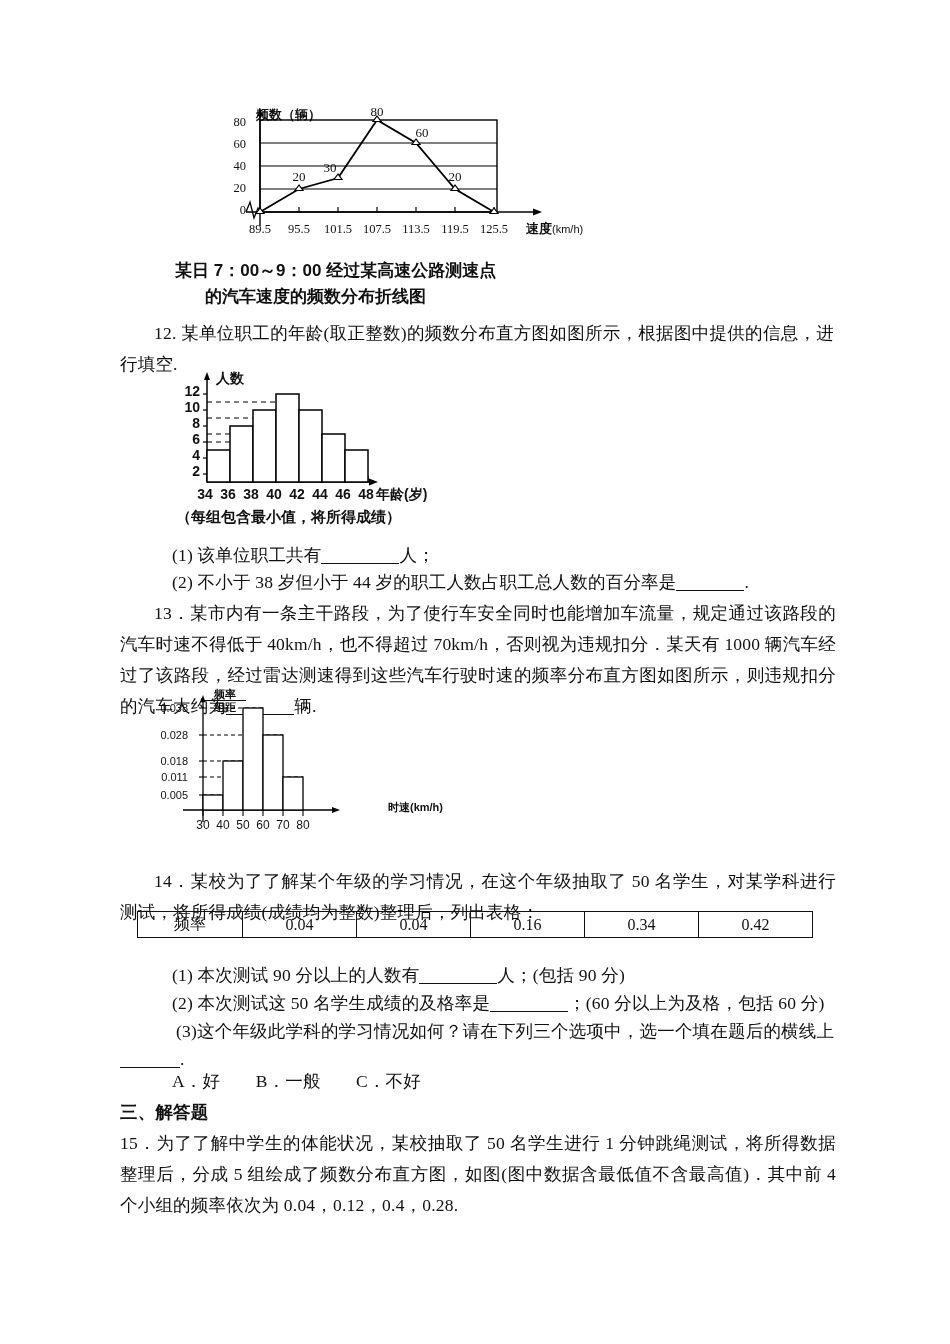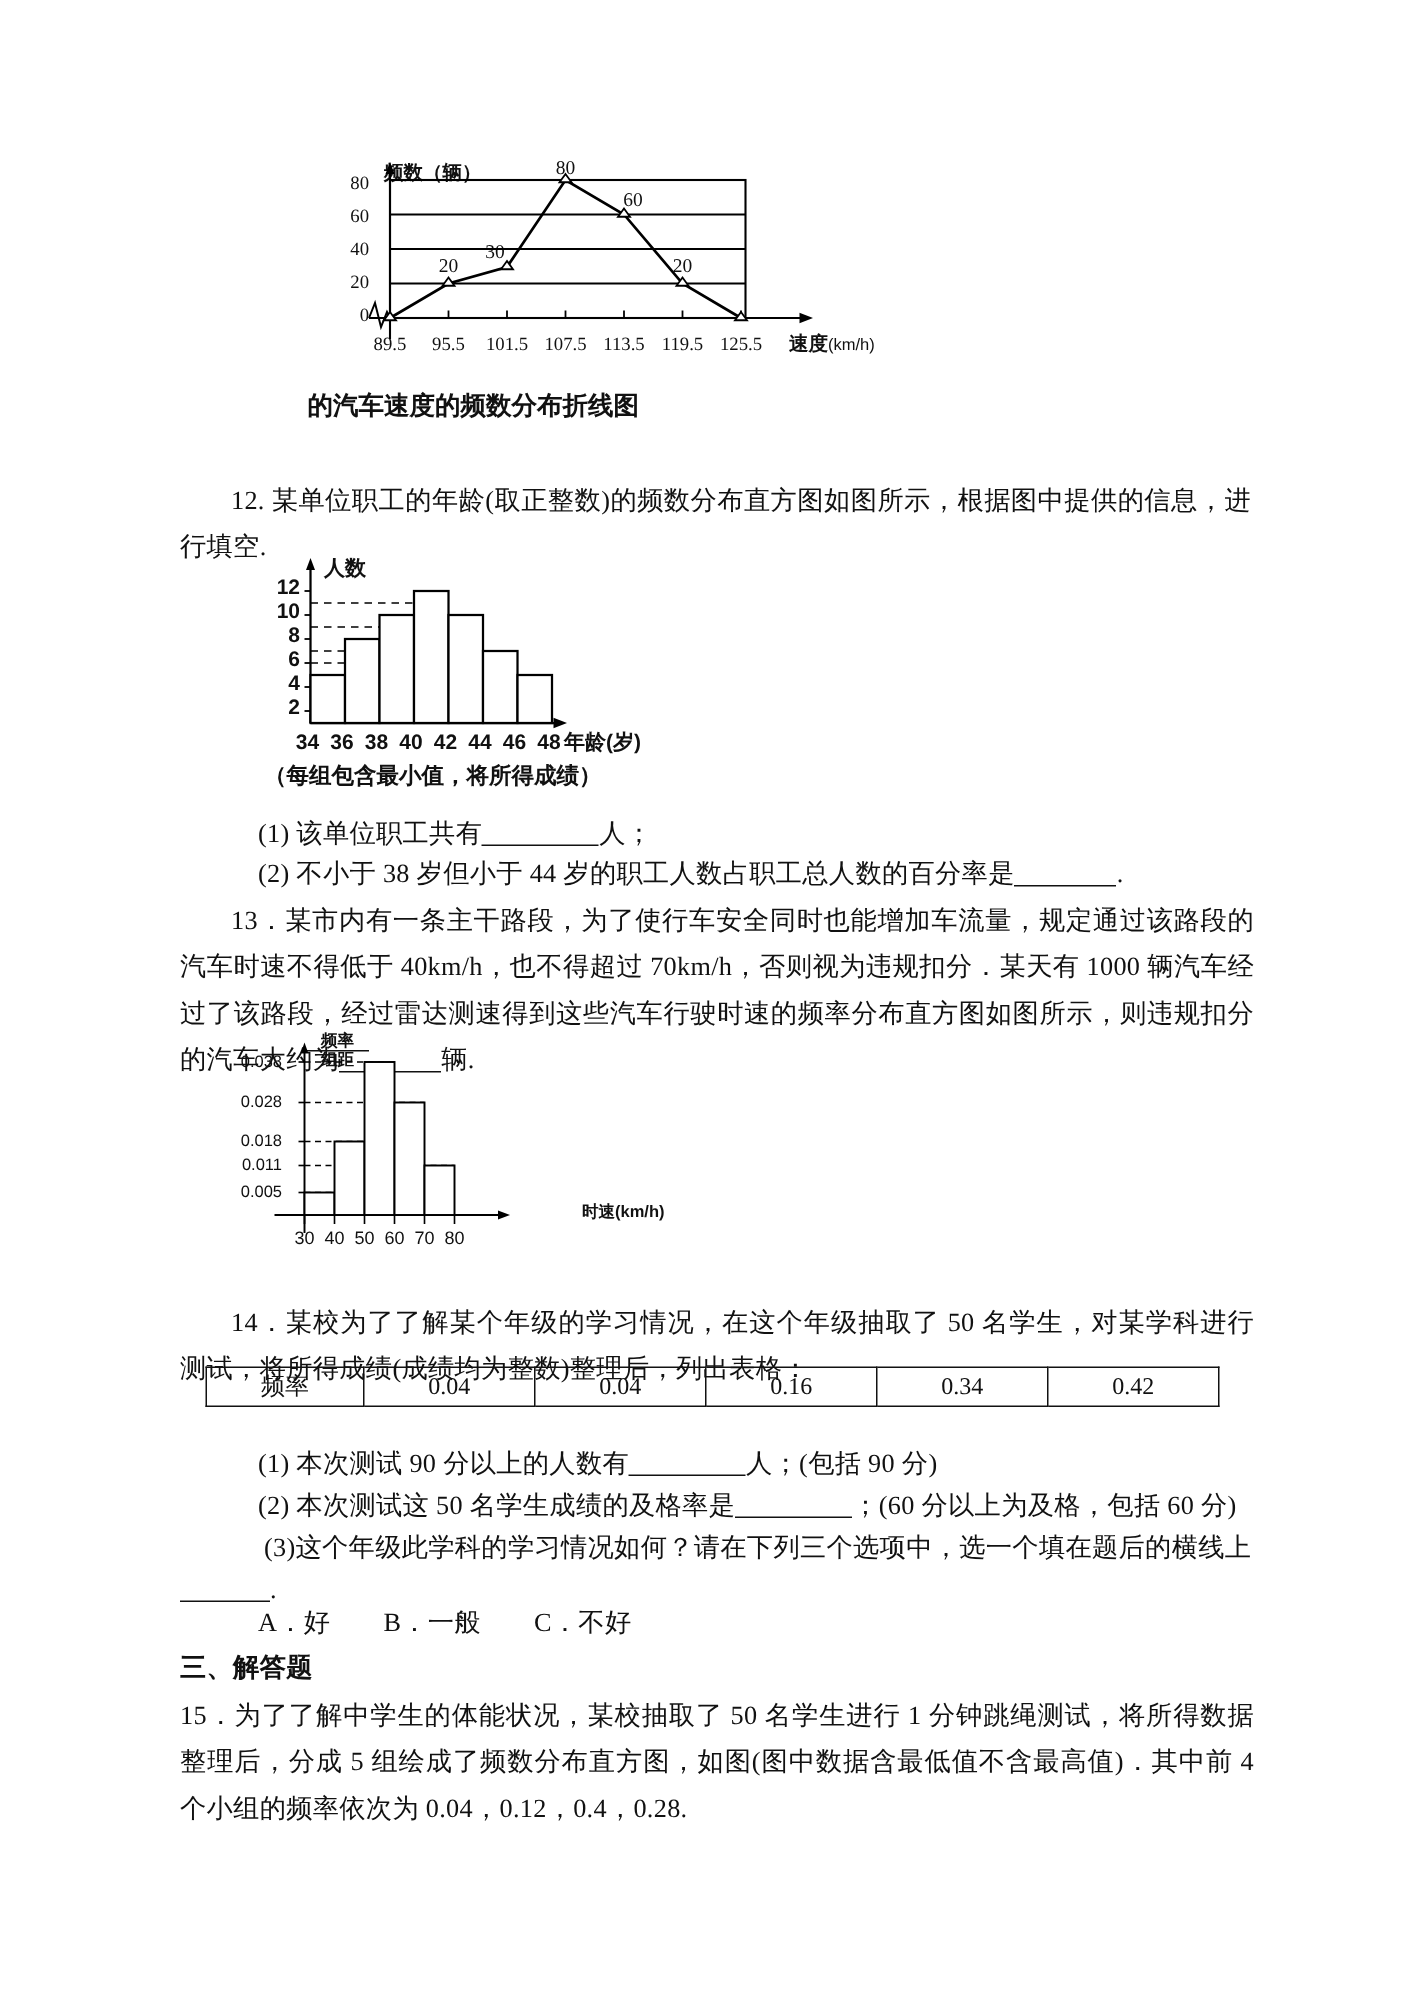--- a/index.html
+++ b/index.html
@@ -165,20 +165,21 @@
         <polygon points="110,66 106,71.5 114,71.5"></polygon>
         <polygon points="149,8 145,13.5 153,13.5"></polygon>
         <polygon points="188,31 184,36.5 192,36.5"></polygon>
         <polygon points="227,77 223,82.5 231,82.5"></polygon>
         <polygon points="266,100 262,105.5 270,105.5"></polygon>
       </g>
     </svg>
   </div>
 
   <div style="position:absolute;left:175px;top:258px;font-size:17px;font-weight:bold;font-family:'Liberation Sans','DejaVu Sans',sans-serif;line-height:26px;">
+    <div>某日 7：00～9：00 经过某高速公路测速点</div>
     <div style="margin-left:30px;">的汽车速度的频数分布折线图</div>
   </div>
 
   <div class="para indent" style="position:absolute;left:120px;top:318px;width:714px;">12. 某单位职工的年龄(取正整数)的频数分布直方图如图所示，根据图中提供的信息，进行填空.</div>
 
   <div id="chart2">
 
     <div class="ytitle">人数</div>
 
     <div class="c2-ylab" style="left:-2px;top:95px;">2</div>

